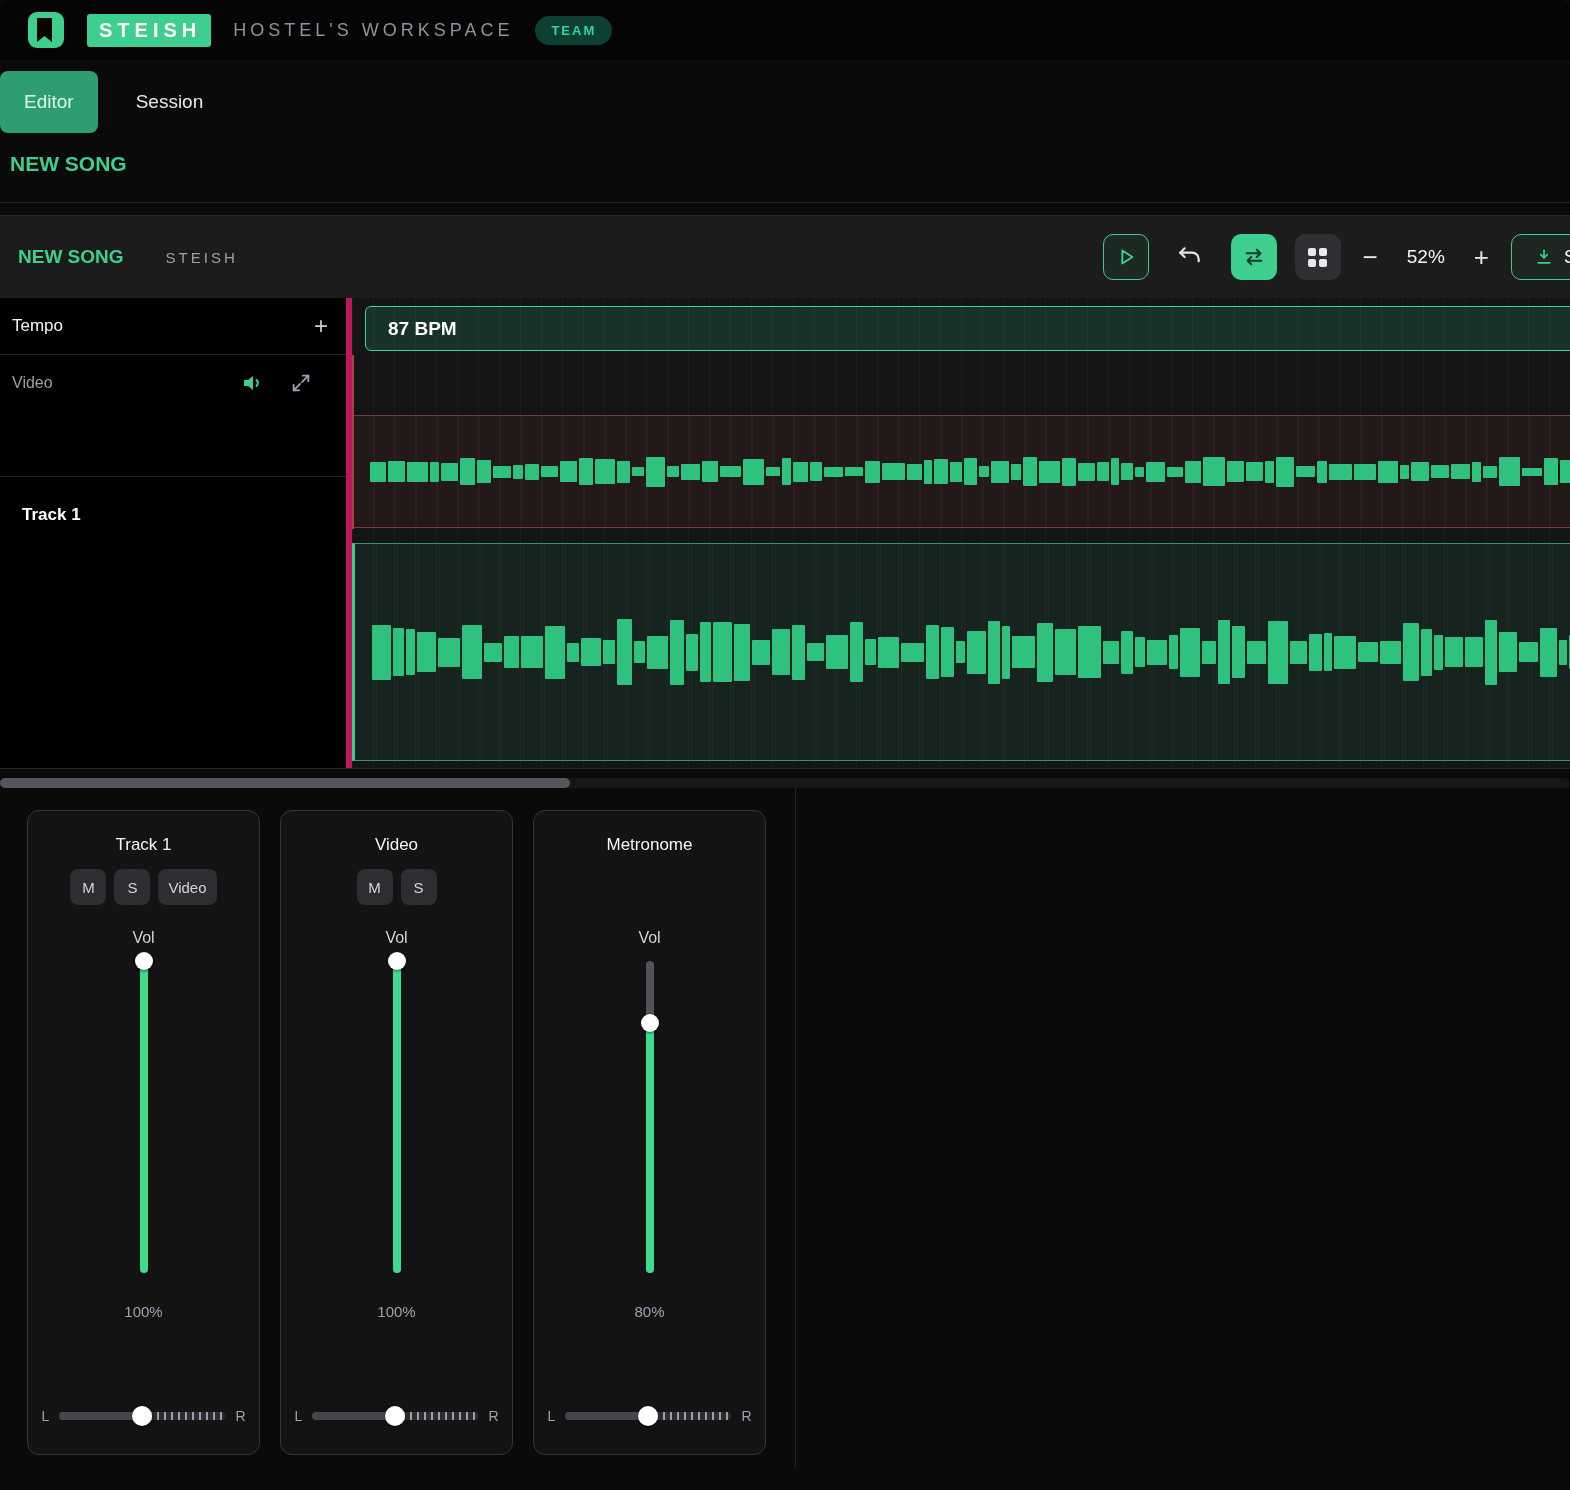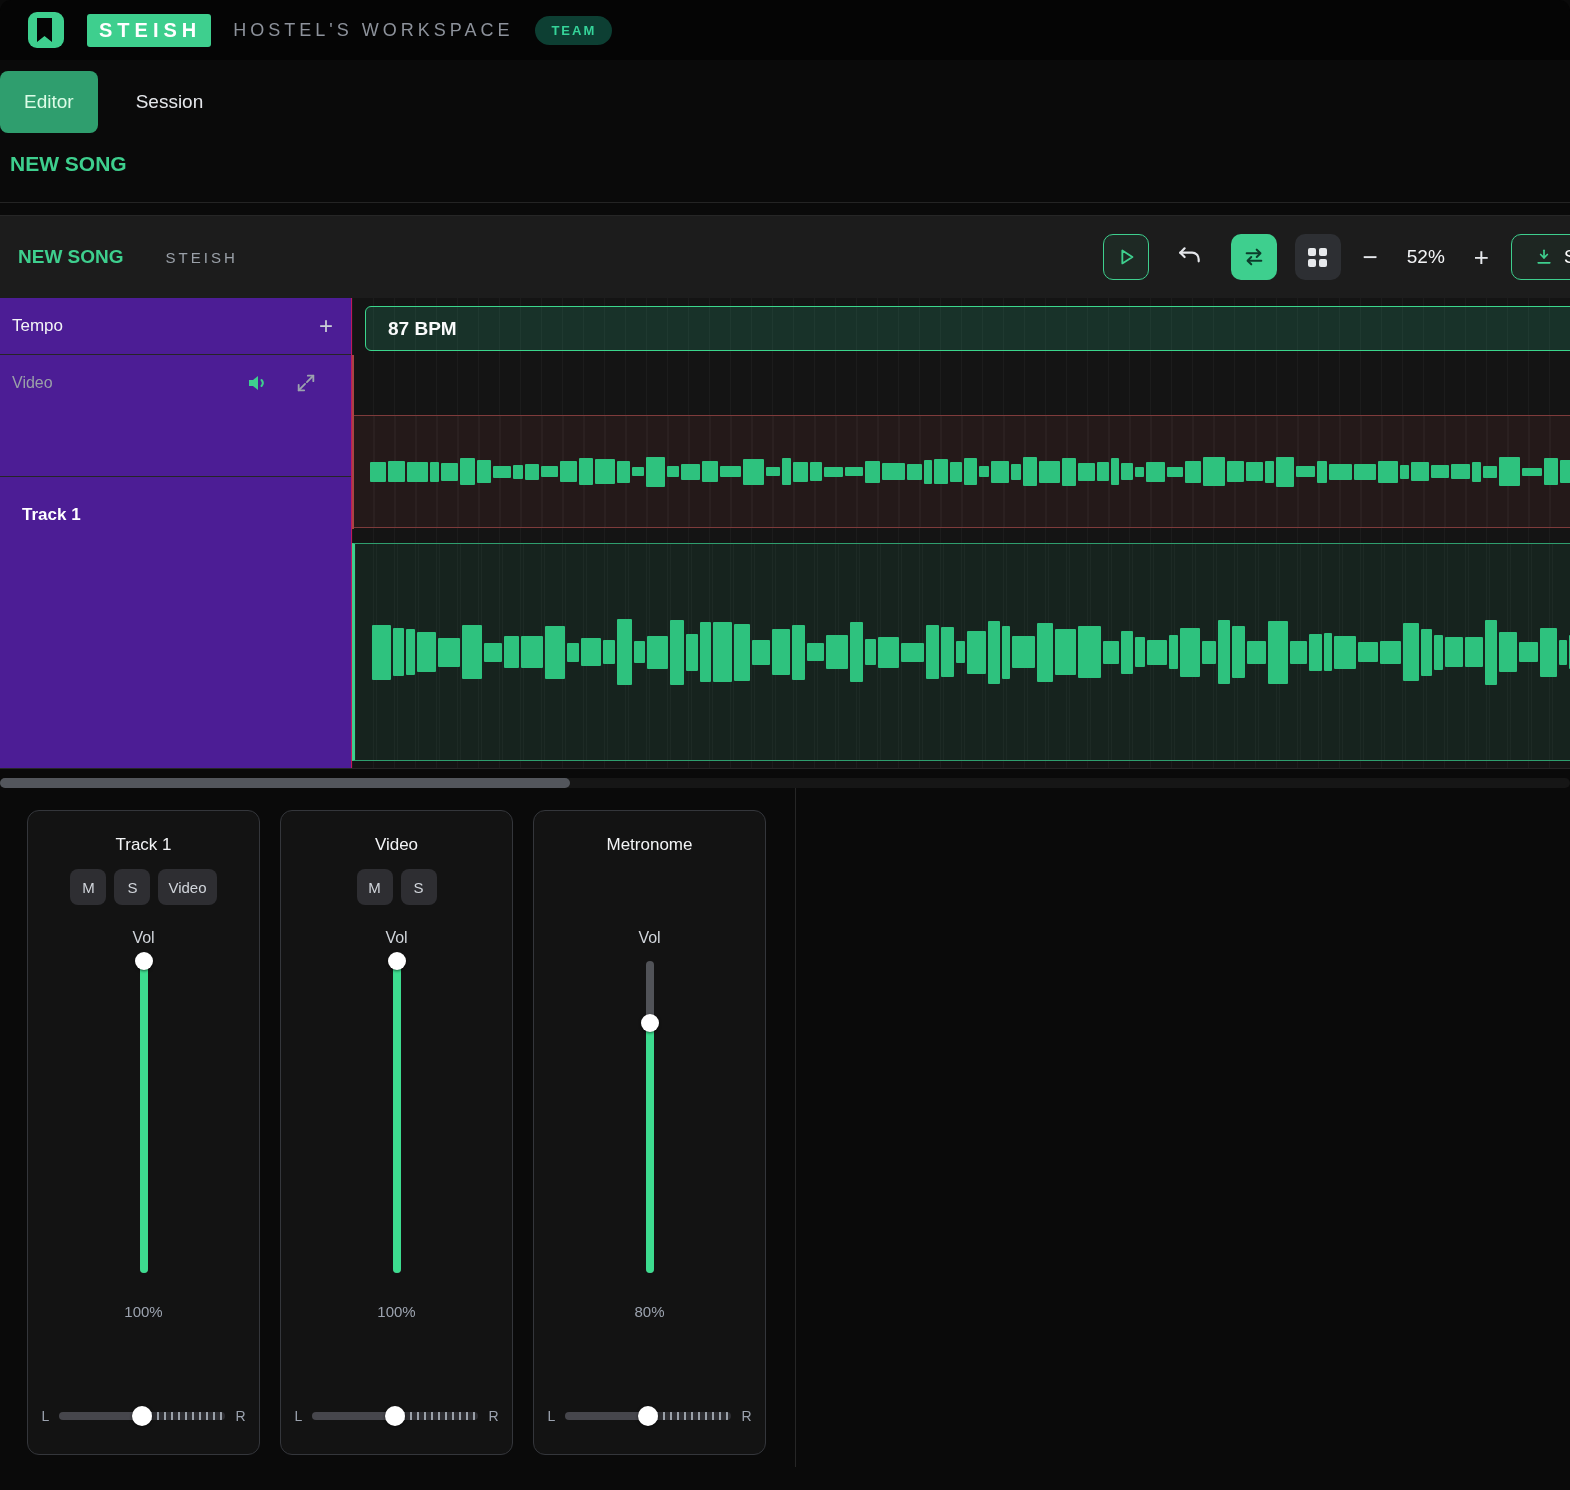--- a/index.html
+++ b/index.html
@@ -44,21 +44,21 @@
   .grid-glyph { display:grid; grid-template-columns:8px 8px; grid-template-rows:8px 8px; gap:3px; }
   .grid-glyph i { background:#e7e9ec; border-radius:2px; }
   .zoom-btn { background:none; border:none; color:#e5e7eb; font-size:26px; cursor:pointer; padding:0 4px; }
   .zoom-pct { color:#f3f4f6; font-size:19px; min-width:52px; text-align:center; }
   .save-btn { display:flex; gap:10px; align-items:center; height:46px; padding:0 22px;
               border:1.5px solid #3ecf8e; border-radius:10px; background:rgba(62,207,142,.06);
               color:#fff; font-size:18px; cursor:pointer; flex:0 0 auto; }
 
   
   .timeline { display:flex; height:470px; position:relative; background:#151515; }
-  .sidebar { width:352px; flex:0 0 352px; background:#4c1d95; border-right:1px solid #be185d; }
+  .sidebar { width:352px; flex:0 0 352px; background:#000000; border-right:6px solid #be185d; }
   .row-tempo { height:57px; border-bottom:1px solid #262626; display:flex; align-items:center;
                justify-content:space-between; padding:0 18px 0 12px; }
   .tempo-label { color:#f3f4f6; font-size:17px; }
   .tempo-add { color:#cbd0d6; font-size:24px; background:none; border:none; cursor:pointer; }
   .row-time { height:54px; border-bottom:1px solid #262626; display:flex; align-items:center;
               justify-content:flex-end; padding-right:12px; color:#b5bac2; font-size:16px; }
   .row-video { height:122px; border-bottom:1px solid #262626; padding:16px 12px 0 12px; }
   .video-head { display:flex; align-items:center; }
   .video-label { color:#9aa0a8; font-size:16px; flex:1; }
   .video-icons { display:flex; align-items:center; gap:26px; padding-right:22px; }

